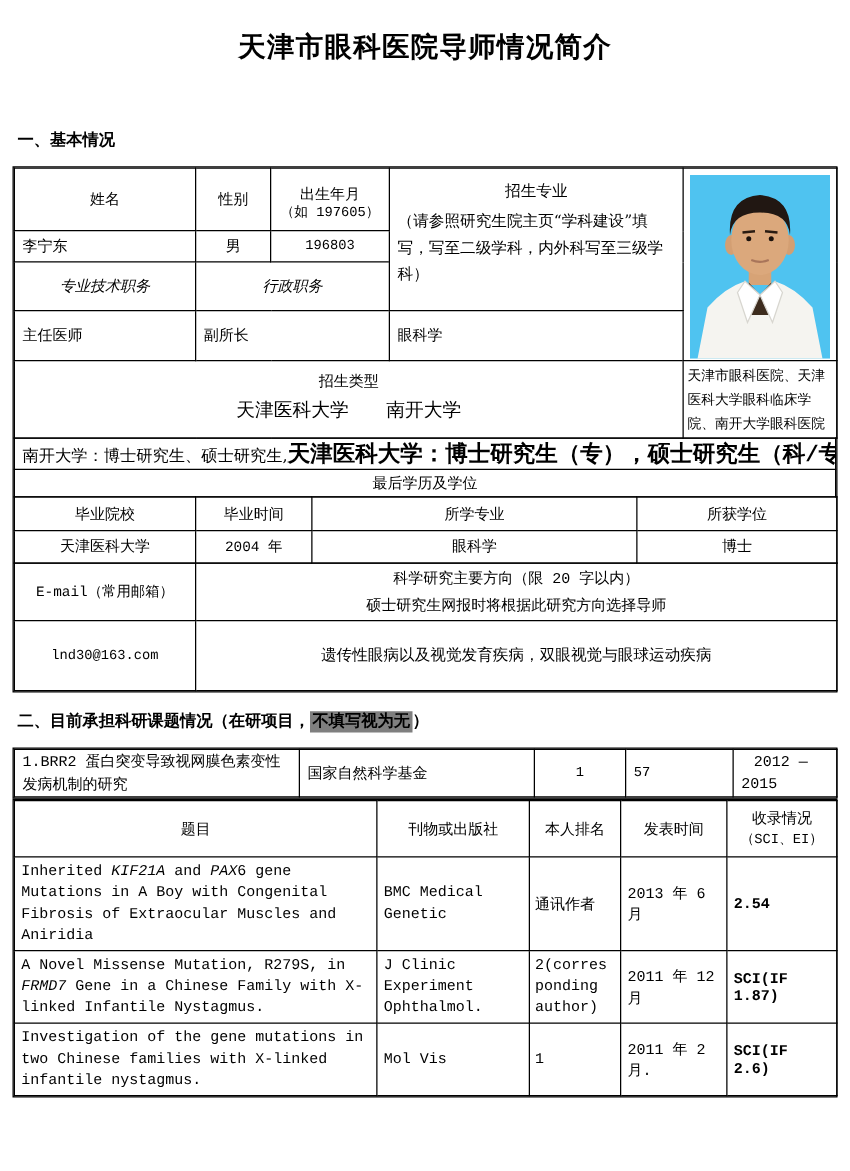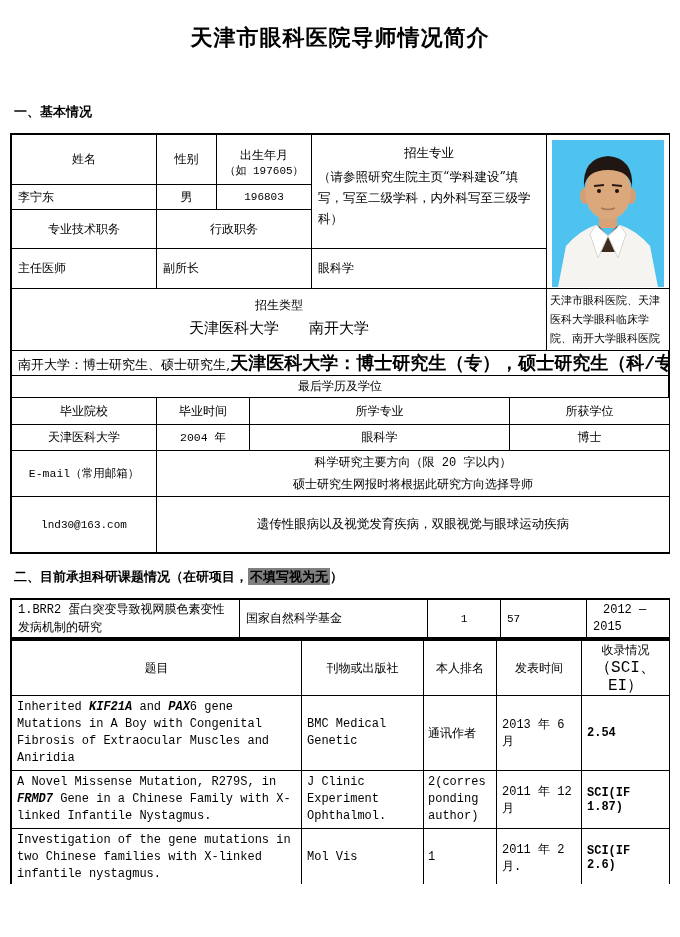--- a/index.html
+++ b/index.html
@@ -52,42 +52,42 @@
   .recruit-line2 { display: block; text-align: center; font-size: 15px; line-height: 26px; }
 
   .detail-cell { text-align: center; white-space: nowrap; }
   .detail-normal { font-size: 13px; }
   .detail-bold { font-size: 18px; font-weight: bold; font-family: Liberation Mono, monospace; }
 
   .research-l { display: block; text-align: center; line-height: 21px; }
 
   .h-r1 td { height: 50px; }
   .h-r2 td { height: 25px; }
-  .h-r3 td { height: 39px; }
+  .h-r3 td { height: 39px; font-style: italic; }
   .h-r4 td { height: 40px; }
   .h-r5 td { height: 58px; }
   .h-r6 td { height: 23px; }
   .h-r7 td { height: 22px; }
   .h-r8 td { height: 27px; }
   .h-r9 td { height: 26px; }
   .h-r10 td { height: 46px; }
   .h-r11 td { height: 56px; }
 
   .t2 td.hdr { height: 42px; text-align: center; }
   .t2 td.row { height: 38px; }
   .t3 td.hdr { height: 45px; text-align: center; }
   .pub-title { font-size: 11px; line-height: 17px; padding: 3px 5px !important; }
   .pub-journal { font-size: 11px; line-height: 17px; padding: 3px 5px !important; }
   .pub-rank { font-size: 11px; line-height: 17px; padding: 3px 4px !important; overflow-wrap: anywhere; }
   .pub-rank-cn { font-size: 12px; font-family: "DejaVu Serif", serif; }
   .pub-date { font-size: 11.5px; padding: 3px 5px !important; }
   .pub-index { font-size: 11px; padding: 3px 5px !important; font-weight: bold; }
   .two-line { display: block; text-align: center; line-height: 18px; }
   .period { white-space: pre-line; text-indent: 10px; line-height: 17px; font-size: 11.5px; }
-  i { font-style: italic; font-weight: bold; }
+  i { font-style: italic; }
 </style>
 </head>
 <body>
 
 <div class="page">
 
   <div class="doc-title">天津市眼科医院导师情况简介</div>
 
   <div class="sec-head first">一、基本情况</div>
 
@@ -250,21 +250,21 @@
           <col style="width:88px">
         </colgroup>
       <thead>
         <tr>
           <td class="hdr">题目</td>
           <td class="hdr">刊物或出版社</td>
           <td class="hdr">本人排名</td>
           <td class="hdr">发表时间</td>
           <td class="hdr">
             <span class="two-line">收录情况</span>
-            <span class="two-line mix" style="font-size:16px">（SCI、EI）</span>
+            <span class="two-line mix" style="font-size:11px">（SCI、EI）</span>
           </td>
         </tr>
       </thead>
       <tbody>
           <tr>
             <td class="pub-title mono" style="height: 55px;"><span>Inherited </span><i>KIF21A</i><span> and </span><i>PAX</i><span>6 gene Mutations in A Boy with Congenital Fibrosis of Extraocular Muscles and Aniridia</span></td>
             <td class="pub-journal mono" style="height: 55px;">BMC Medical Genetic</td>
             <td class="pub-rank pub-rank-cn" style="height: 55px;">通讯作者</td>
             <td class="pub-date mix" style="height: 55px;">2013 年 6 月</td>
             <td class="pub-index mono" style="height: 55px;">2.54</td>

